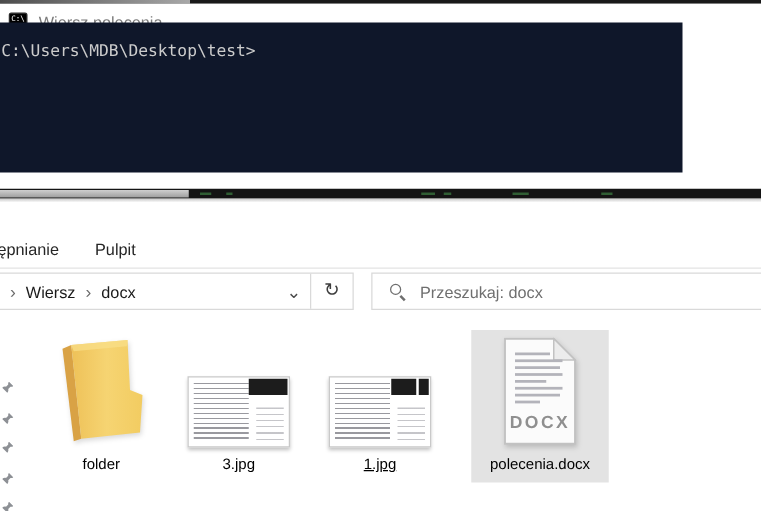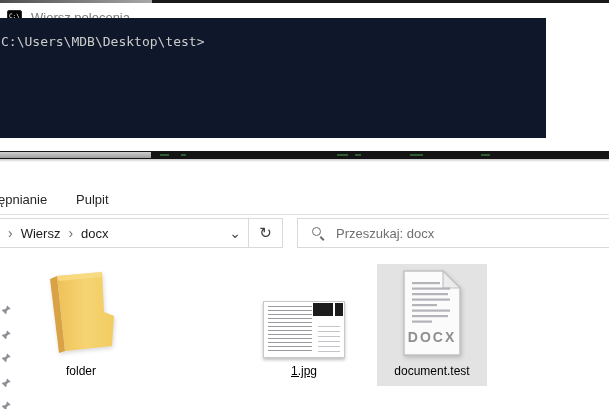--- a/index.html
+++ b/index.html
@@ -179,20 +179,30 @@
             </linearGradient>
           </defs>
           <path d="M4 8 L11 5 L19 80 L13 82 Z" fill="#d9a245"></path>
           <path d="M11 5 L56 1 L58 41 L68 45 L66 75 L19 80 Z" fill="url(#foldg)"></path>
           <path d="M11 5 L56 1 L55.5 6 L13 10 Z" fill="#f9df8a" opacity="0.7"></path>
         </svg>
       </div>
       <div class="file-label">folder</div>
     </div>
 
+    <div class="cell cell-3jpg">
+      <div class="icon-slot">
+        <div class="thumb">
+          <div class="lines-main"></div>
+          <div class="lines-right"></div>
+          <div class="dark-block t3-b1"></div>
+        </div>
+      </div>
+      <div class="file-label">3.jpg</div>
+    </div>
 
     <div class="cell cell-1jpg">
       <div class="icon-slot">
         <div class="thumb">
           <div class="lines-main"></div>
           <div class="lines-right"></div>
           <div class="dark-block t1-b1"></div>
           <div class="dark-block t1-b2"></div>
         </div>
       </div>
@@ -208,17 +218,17 @@
           <rect x="11" y="17.5" width="38" height="2.2" fill="#b3b3ba"></rect>
           <rect x="11" y="23" width="36" height="2.2" fill="#b3b3ba"></rect>
           <rect x="11" y="28.5" width="38" height="2.2" fill="#b3b3ba"></rect>
           <rect x="11" y="34" width="25" height="2.2" fill="#b3b3ba"></rect>
           <rect x="11" y="39.5" width="38" height="2.2" fill="#b3b3ba"></rect>
           <rect x="11" y="45" width="36" height="2.2" fill="#b3b3ba"></rect>
           <rect x="11" y="50.5" width="20" height="2.2" fill="#b3b3ba"></rect>
           <text class="docx-badge" x="31" y="72" text-anchor="middle" font-size="14" font-weight="bold" fill="#8f8f8f" letter-spacing="2">DOCX</text>
         </svg>
       </div>
-      <div class="file-label">document.test</div>
+      <div class="file-label">polecenia.docx</div>
     </div>
 
   </div>
 </div>
 
 </body></html>

